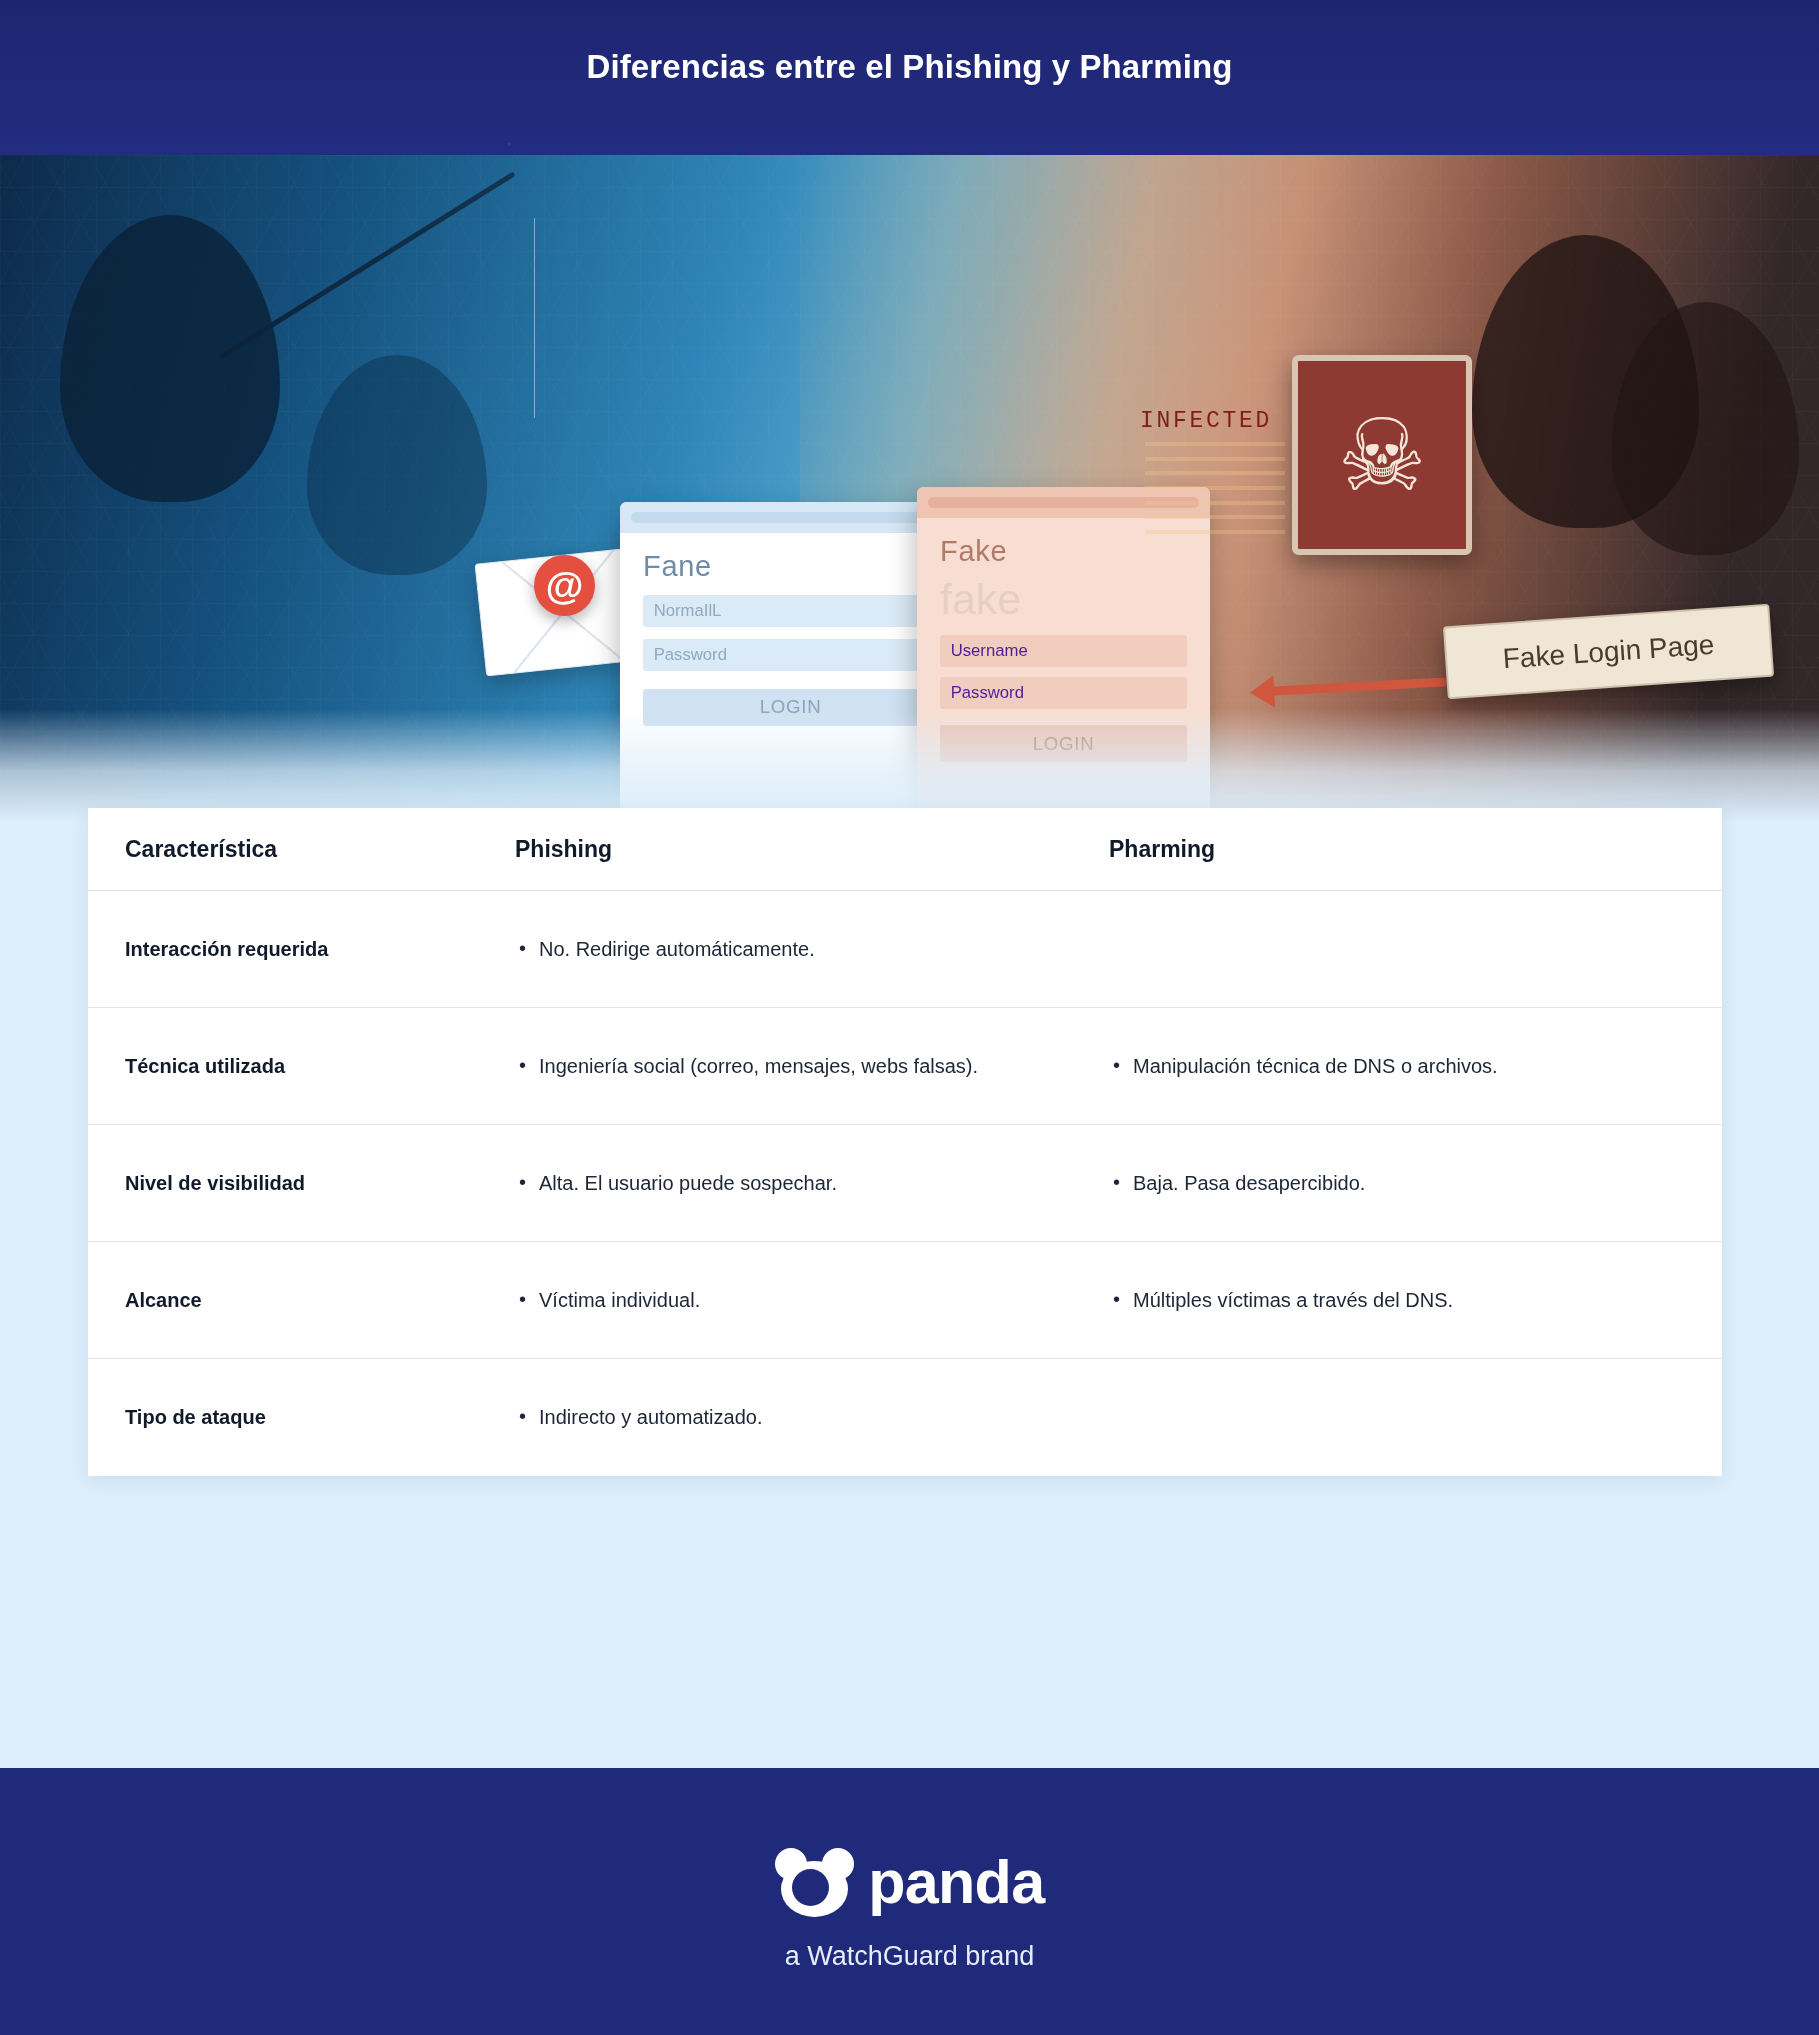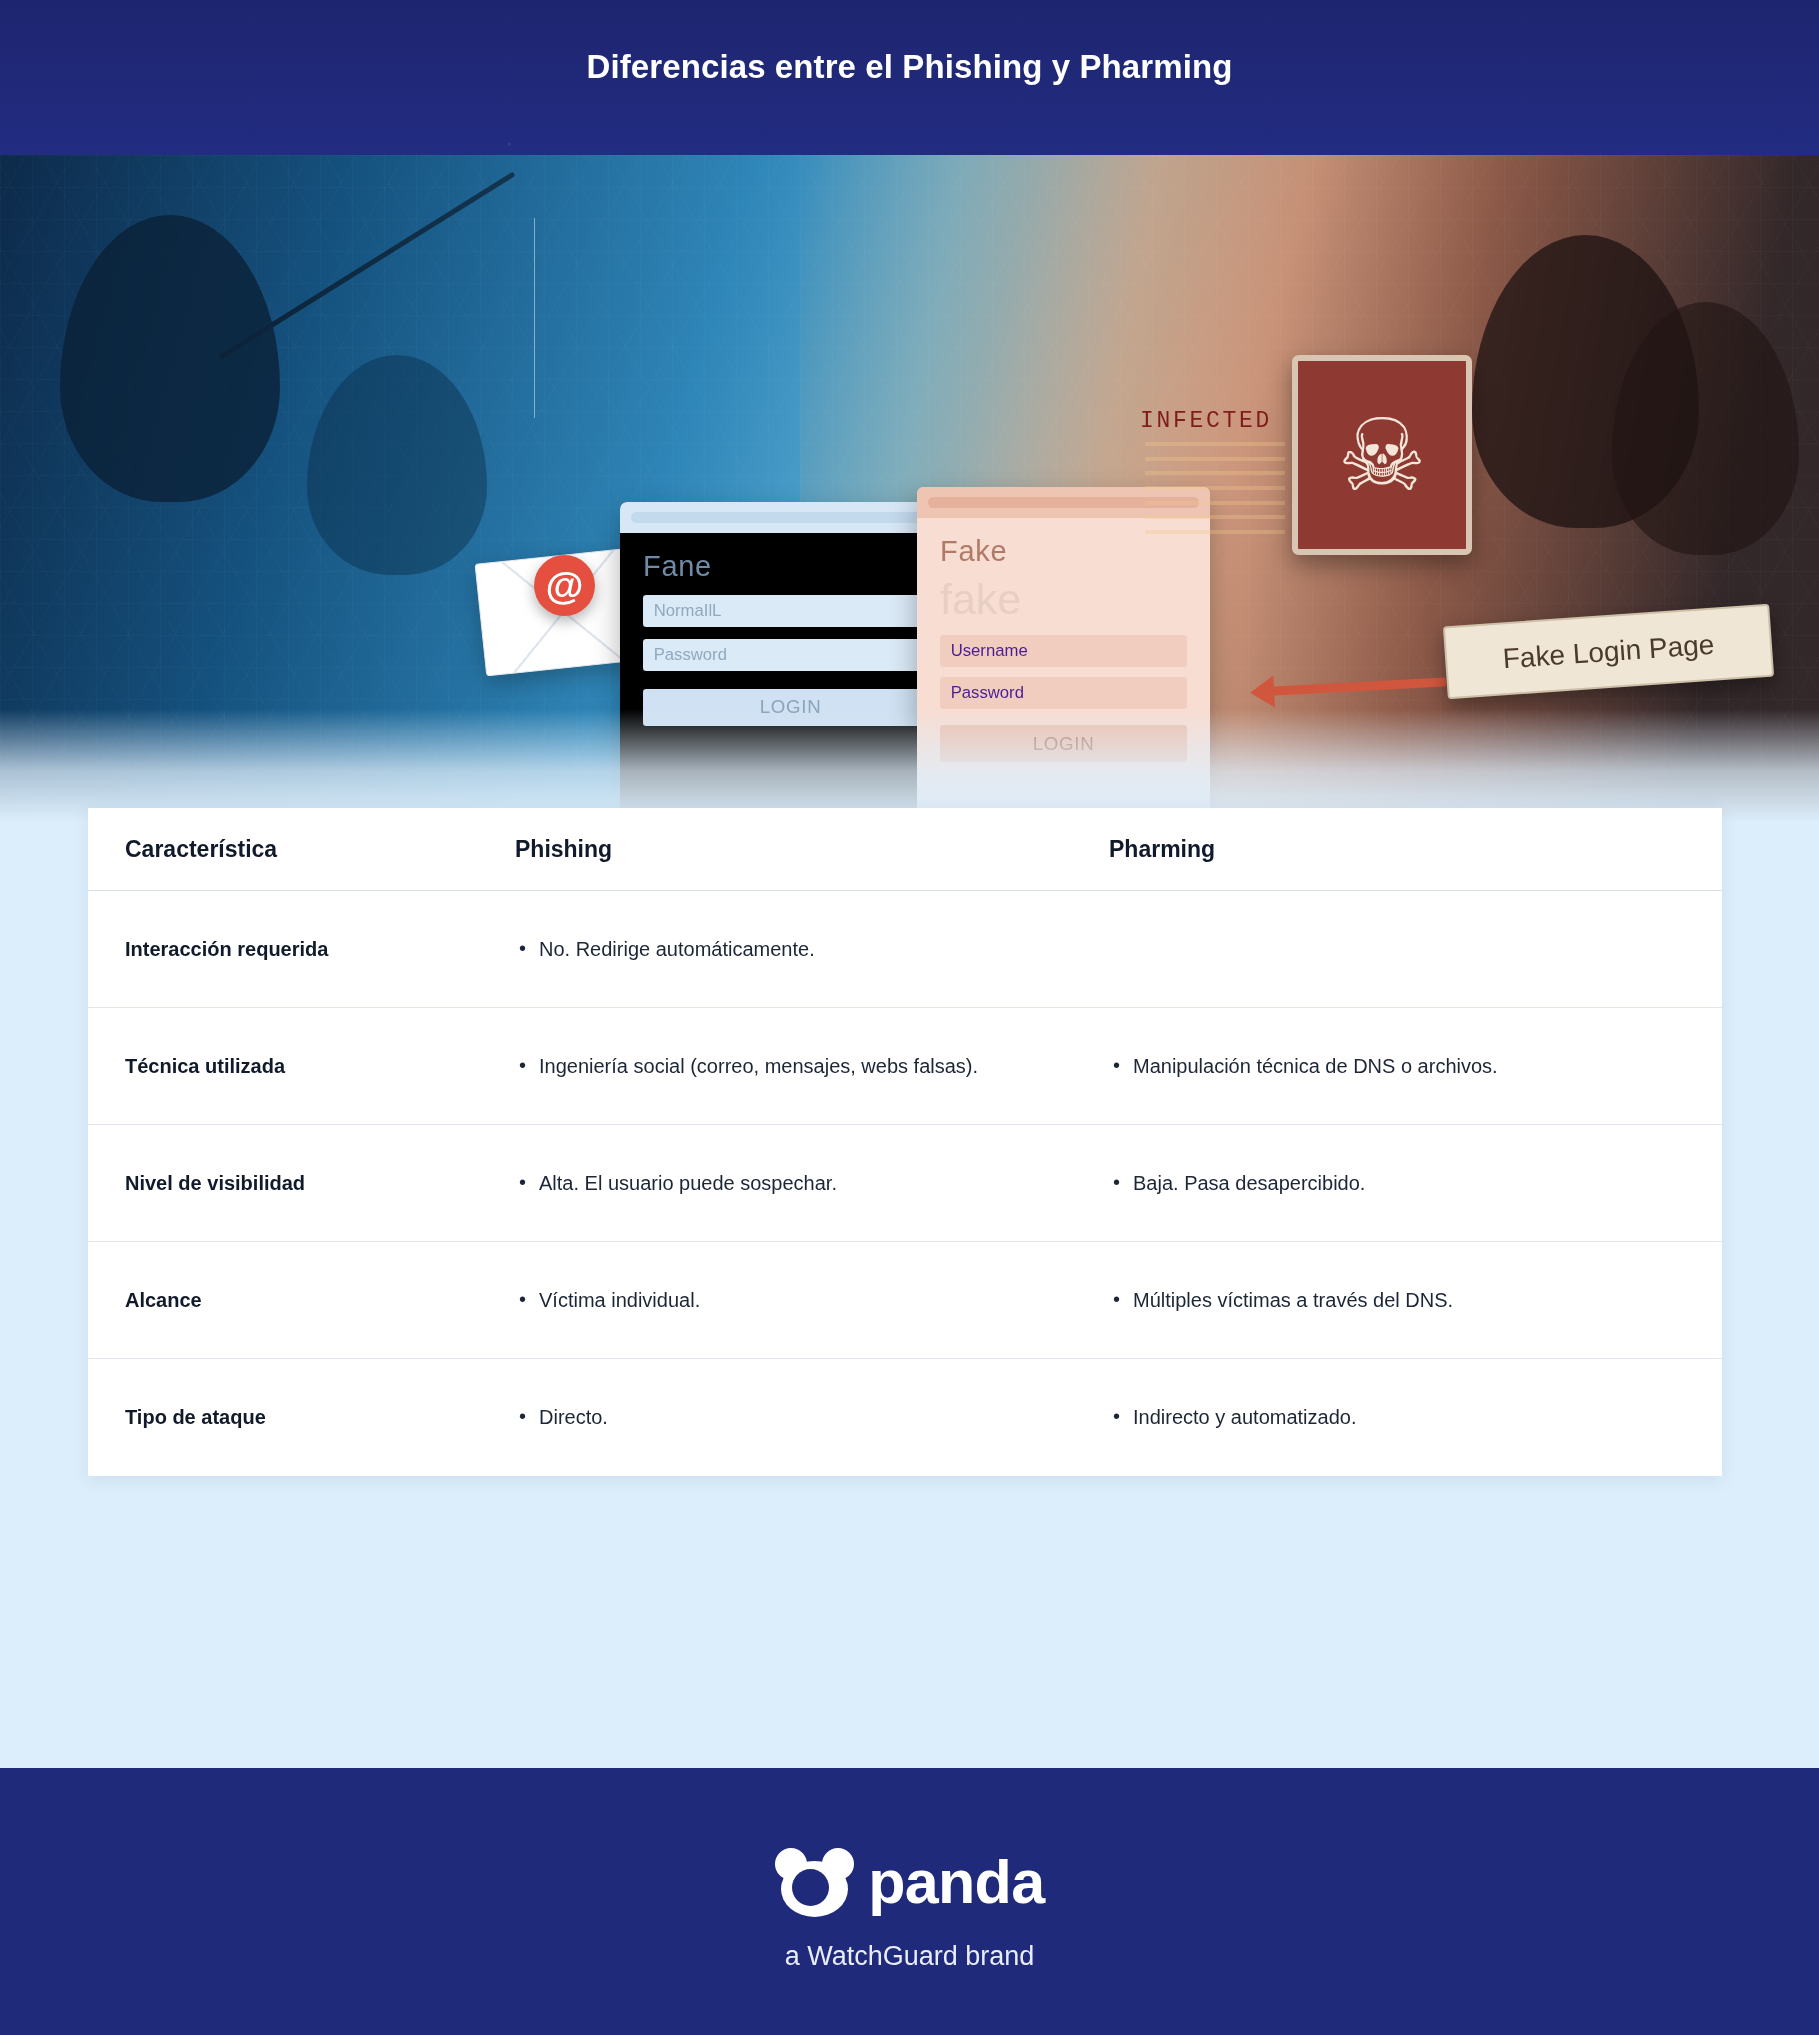--- a/index.html
+++ b/index.html
@@ -115,21 +115,21 @@
     position:absolute; border-radius:6.7px; overflow:hidden;
     box-shadow:0 12px 29px rgba(0,0,0,.30);
   }
   .win .bar{ height:31px; display:flex; align-items:center; padding:0 10.7px; gap:6.7px; }
   .win .bar .url{ flex:1; height:10.7px; border-radius:5.3px; }
   .win .body{ position:relative; height:calc(100% - 31px); padding:17.3px 23px; }
   .win .wtitle{ font-size:29px; font-weight:300; letter-spacing:0.7px; }
   .win .field{ height:32px; border-radius:3.3px; display:flex; align-items:center; padding:0 10.7px; font-size:16.7px; }
   .win .loginbtn{ height:37px; border-radius:3.3px; display:flex; align-items:center; justify-content:center; font-size:18.7px; letter-spacing:0.7px; }
 
-  .win-blue{ left:620px; top:347px; width:341px; height:373px; background:#000000; }
+  .win-blue{ left:620px; top:347px; width:341px; height:373px; background:#ffffff; }
   .win-blue .bar{ background:#d7e7f5; }
   .win-blue .bar .url{ background:#c3d9ec; }
   .win-blue .wtitle{ color:#6f8ba6; }
   .win-blue .field{ background:#dbeaf7; color:#8fa9bf; margin-top:12px; }
   .win-blue .loginbtn{ background:#cfe1f2; color:#8aa4bb; margin-top:17.3px; }
 
   .win-red{ left:917px; top:332px; width:293px; height:400px; background:#f7ddd2; }
   .win-red .bar{ background:#eec4b3; }
   .win-red .bar .url{ background:#e5b09c; }
   .win-red .wtitle{ color:#b07a67; }
@@ -354,25 +354,20 @@
     </div>
     <div class="c3">
       <ul class="bl">
           <li>Múltiples víctimas a través del DNS.</li>
         </ul>
     </div>
   </div>
 
   <div class="trow cellrow">
     <div class="c1 feat">Tipo de ataque</div>
-    <div class="c2">
-      <ul class="bl">
-          <li>Directo.</li>
-        </ul>
-    </div>
     <div class="c3">
       <ul class="bl">
           <li>Indirecto y automatizado.</li>
         </ul>
     </div>
   </div>
 </div>
 
 <div class="footer">
   <div class="footer-curve"></div>

